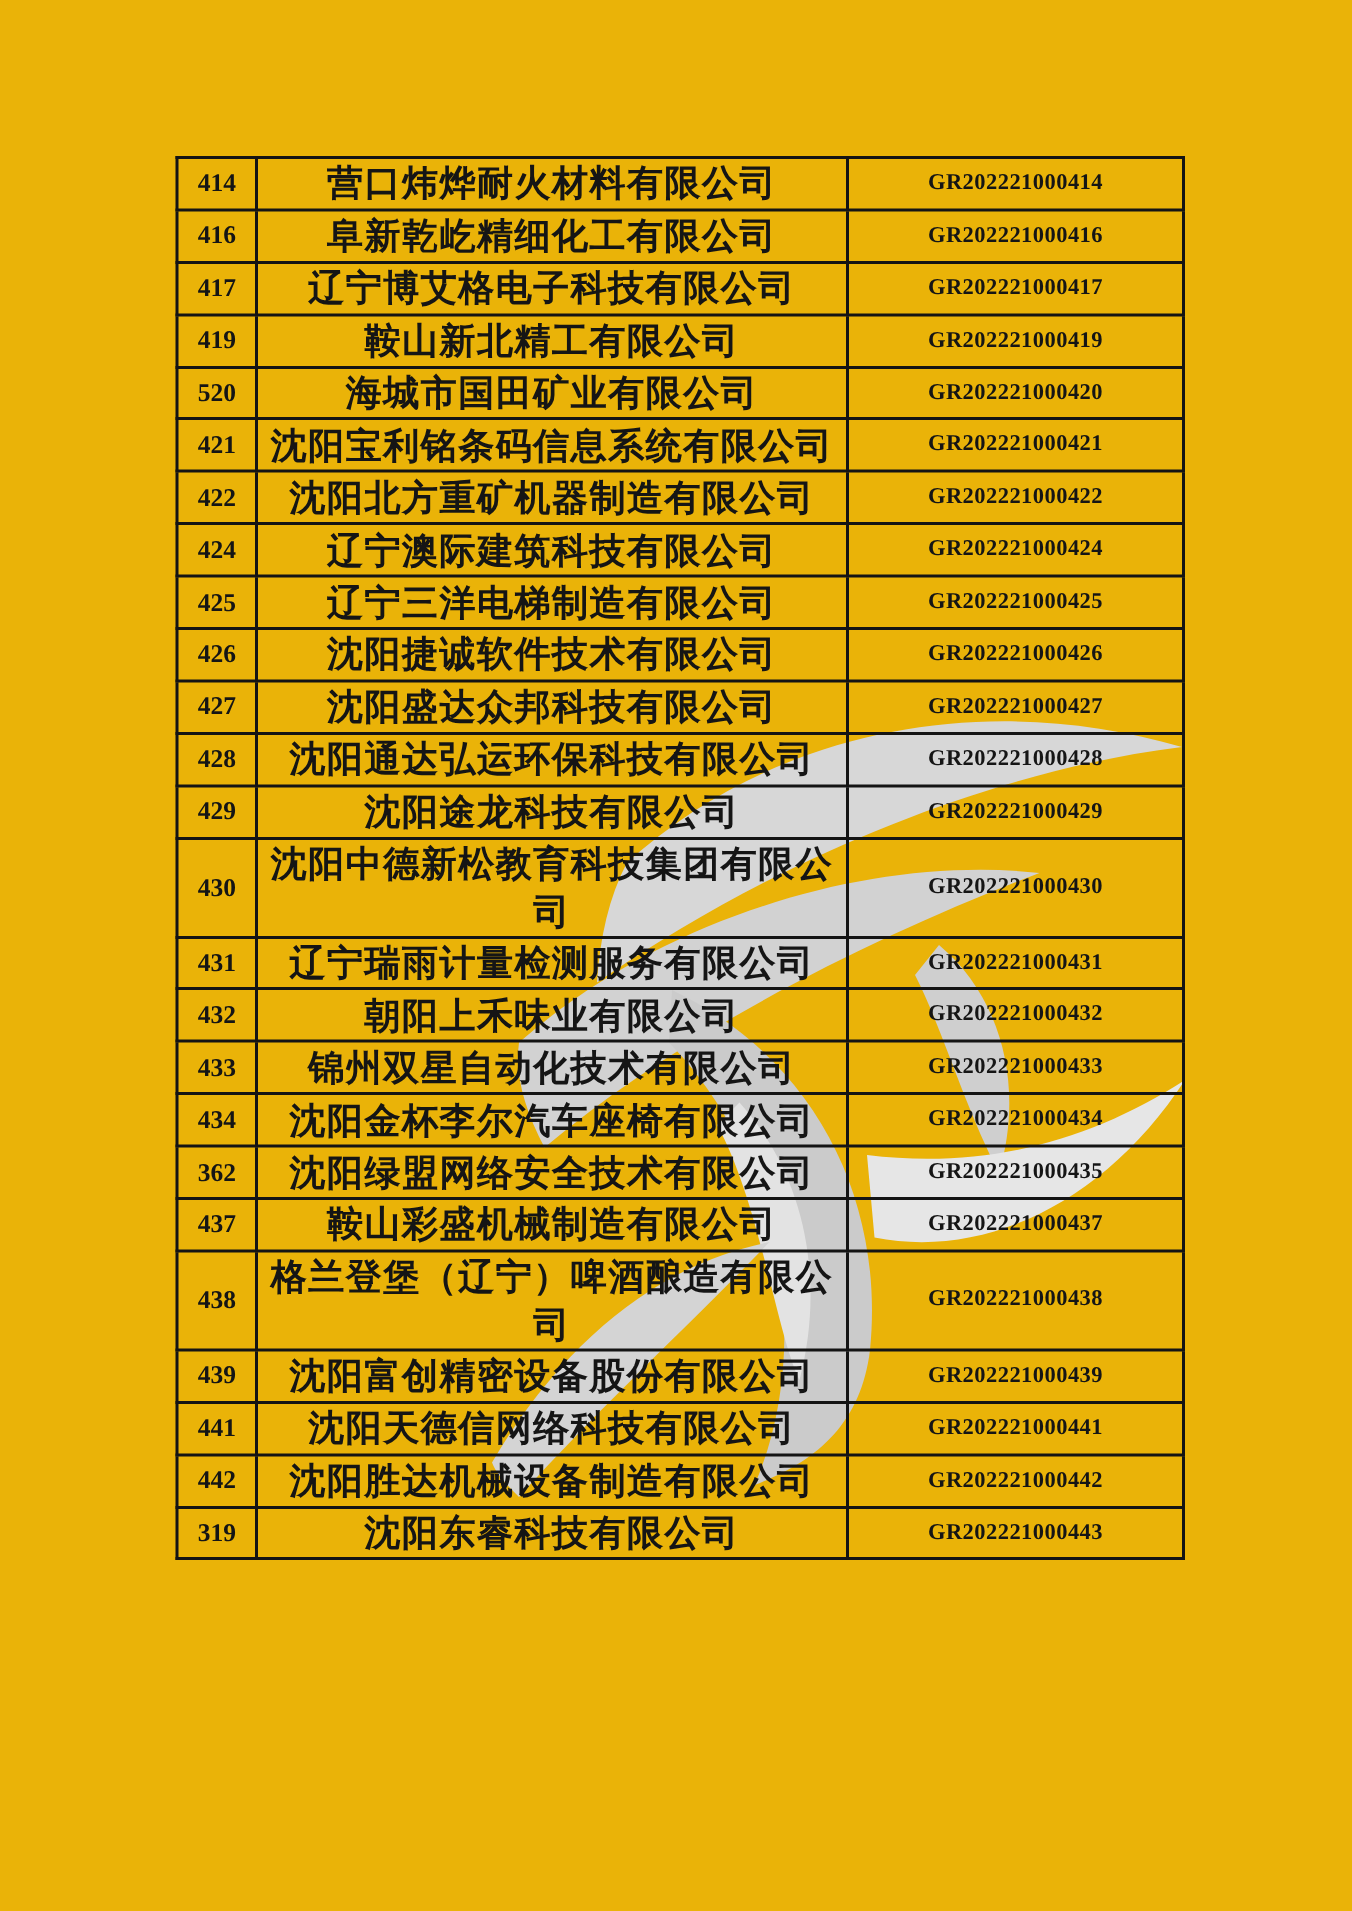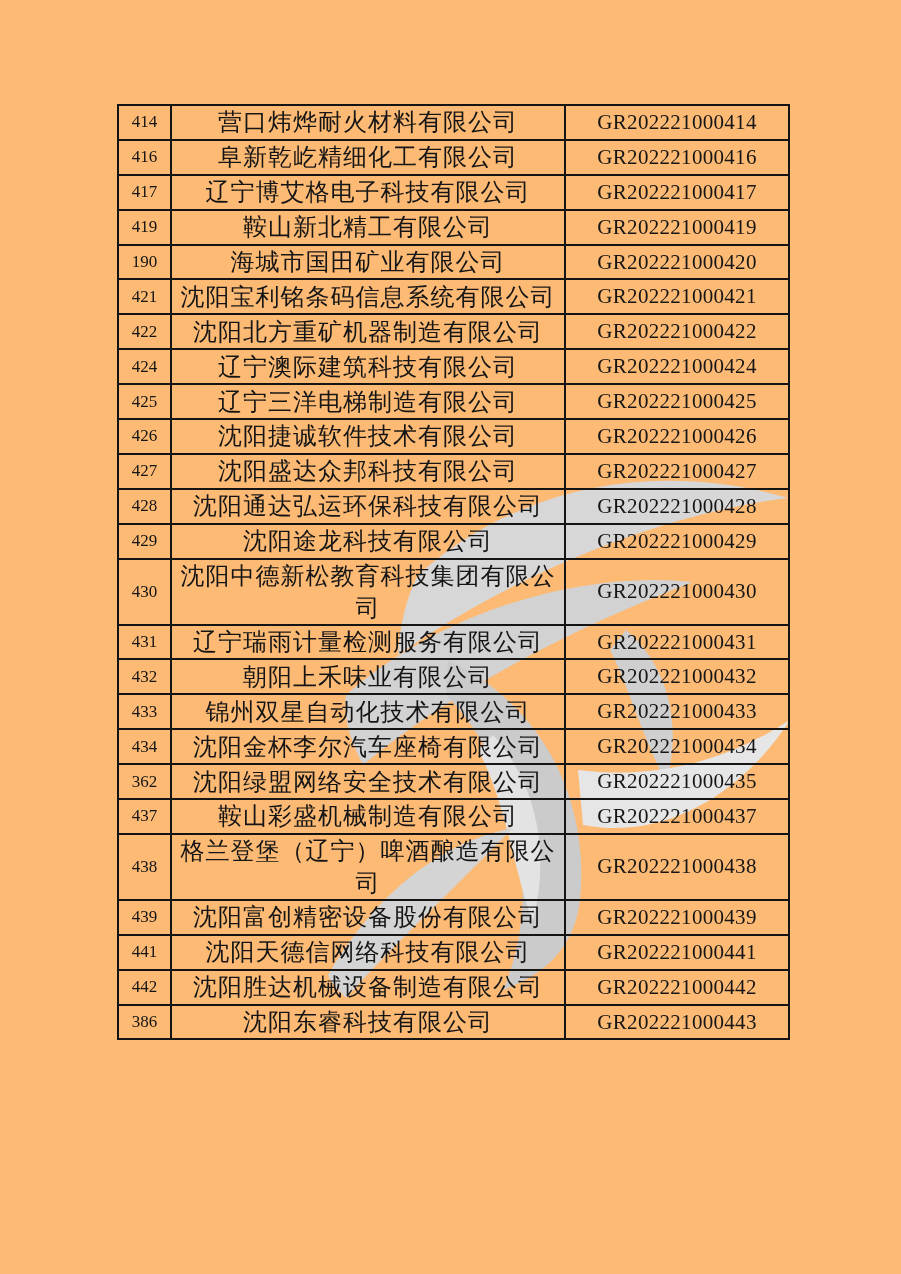--- a/index.html
+++ b/index.html
@@ -4,23 +4,24 @@
 <style>
   html, body {
     margin: 0;
     padding: 0;
     background: #ffffff;
   }
   .page {
     position: relative;
     width: 901px;
     height: 1274px;
-    background: #fdba74;
+    background: #eab308;
     overflow: hidden;
     font-family: "Liberation Serif", "DejaVu Serif", serif;
+    font-weight: bold;
   }
   .watermark {
     position: absolute;
     left: 328px;
     top: 470px;
     width: 470px;
     height: 540px;
     pointer-events: none;
   }
   table.cert-table {
@@ -47,21 +48,21 @@
     width: 51px;
     font-size: 17px;
   }
   td.col-company {
     width: 392px;
     font-size: 24px;
     letter-spacing: 1px;
   }
   td.col-code {
     width: 222px;
-    font-size: 21px;
+    font-size: 15px;
     letter-spacing: 0.3px;
     margin-top: 20px;
   }
 </style>
 </head>
 <body>
 
 <div class="page">
 
   <svg class="watermark" viewBox="0 0 470 540" xmlns="http://www.w3.org/2000/svg" aria-hidden="true">
@@ -97,21 +98,21 @@
     <td class="col-no">417</td>
     <td class="col-company">辽宁博艾格电子科技有限公司</td>
     <td class="col-code">GR202221000417</td>
   </tr>
         <tr class="cert-row">
     <td class="col-no">419</td>
     <td class="col-company">鞍山新北精工有限公司</td>
     <td class="col-code">GR202221000419</td>
   </tr>
         <tr class="cert-row">
-    <td class="col-no">190</td>
+    <td class="col-no">520</td>
     <td class="col-company">海城市国田矿业有限公司</td>
     <td class="col-code">GR202221000420</td>
   </tr>
         <tr class="cert-row">
     <td class="col-no">421</td>
     <td class="col-company">沈阳宝利铭条码信息系统有限公司</td>
     <td class="col-code">GR202221000421</td>
   </tr>
         <tr class="cert-row">
     <td class="col-no">422</td>
@@ -197,20 +198,20 @@
     <td class="col-no">441</td>
     <td class="col-company">沈阳天德信网络科技有限公司</td>
     <td class="col-code">GR202221000441</td>
   </tr>
         <tr class="cert-row">
     <td class="col-no">442</td>
     <td class="col-company">沈阳胜达机械设备制造有限公司</td>
     <td class="col-code">GR202221000442</td>
   </tr>
         <tr class="cert-row">
-    <td class="col-no">386</td>
+    <td class="col-no">319</td>
     <td class="col-company">沈阳东睿科技有限公司</td>
     <td class="col-code">GR202221000443</td>
   </tr>
       </tbody>
   </table>
 
 </div>
 
 </body></html>

